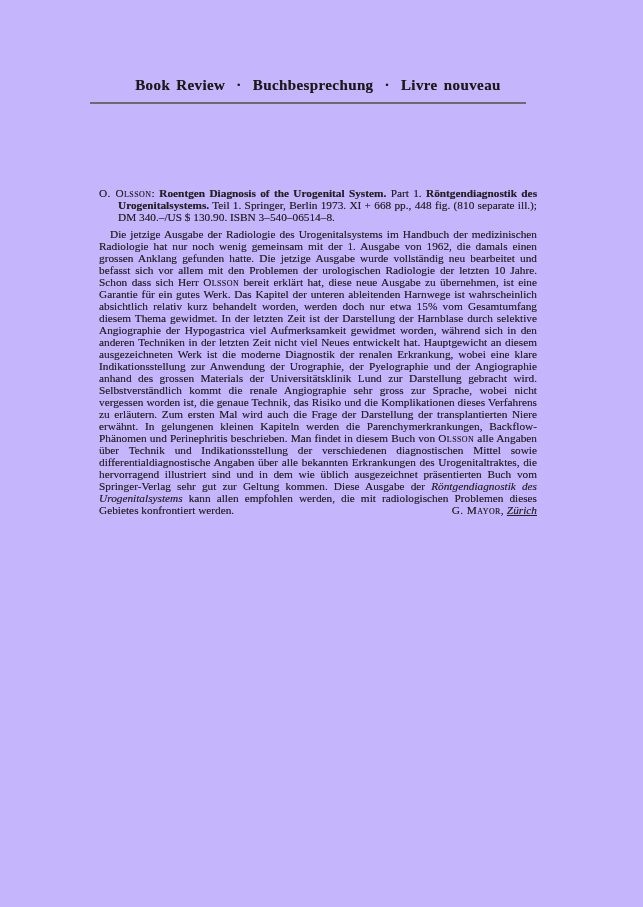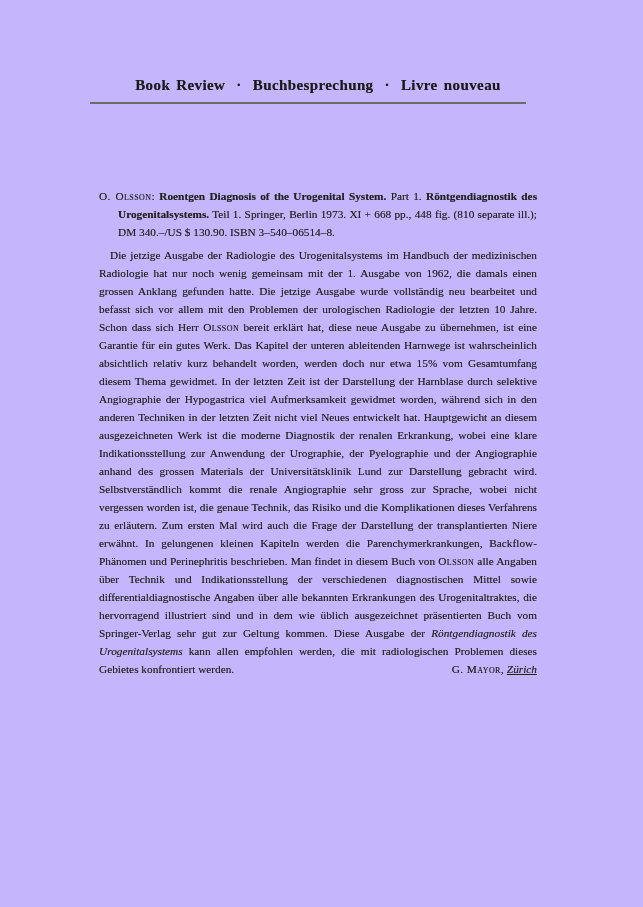--- a/index.html
+++ b/index.html
@@ -40,21 +40,21 @@
     margin-left: 90px;
     margin-top: 8px;
     width: 436px;
     border-top: 2px solid #6b6b68;
     height: 0;
   }
   .column {
     margin-left: 99px;
     width: 438px;
     font-size: 11.3px;
-    line-height: 18px;
+    line-height: 12px;
     text-align: justify;
     color: #23211e;
     text-shadow: 0 0 0.35px rgba(25,25,25,0.5);
   }
   p { margin: 0; }
   .citation {
     margin-top: 83px;
     padding-left: 19px;
     text-indent: -19px;
   }

